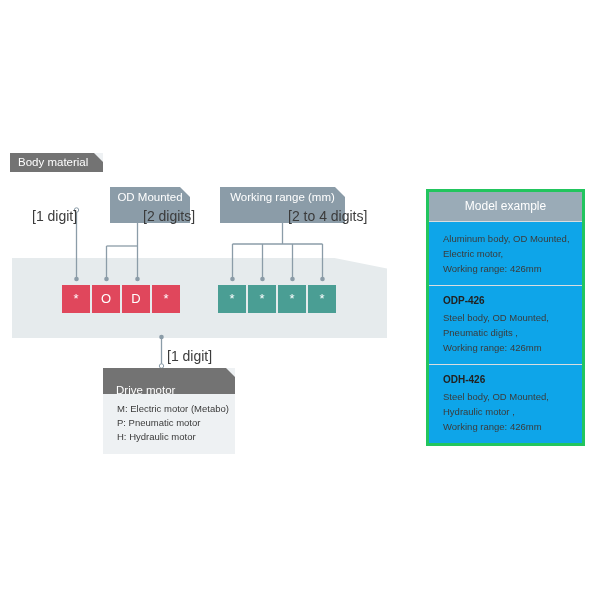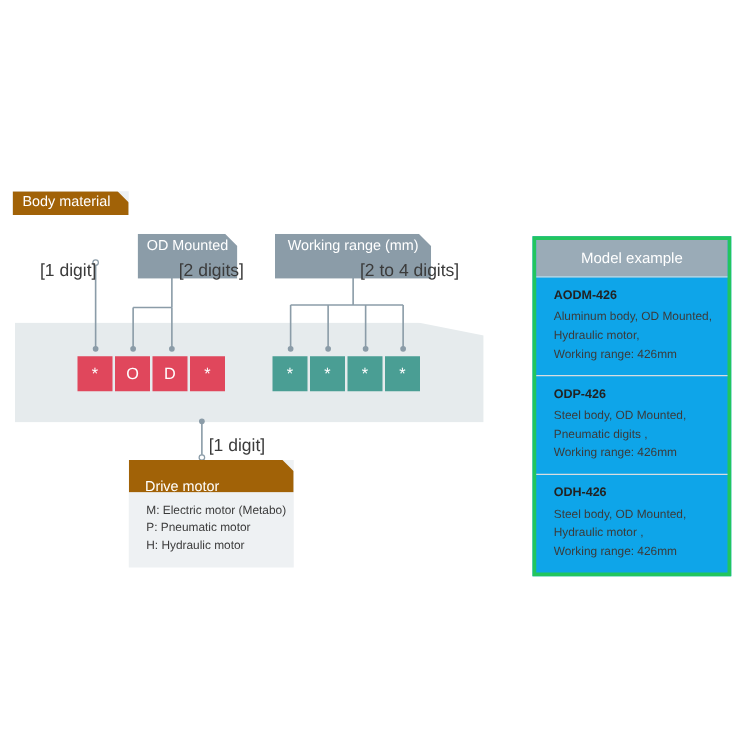--- a/index.html
+++ b/index.html
@@ -27,21 +27,21 @@
     -webkit-clip-path: polygon(0 0, 86% 0, 100% 13%, 100% 100%, 0 100%);
     clip-path: polygon(0 0, 86% 0, 100% 13%, 100% 100%, 0 100%);
   }
 
   
   .card {
     position: absolute;
     background: #eef1f3;
   }
   .card-header {
-    background: #a16207;
+    background: #737373;
     color: #ffffff;
     font-size: 11.5px;
     line-height: 19px;
     height: 19px;
     padding: 0 8px;
     box-sizing: border-box;
     -webkit-clip-path: polygon(0 0, calc(100% - 9px) 0, 100% 9px, 100% 100%, 0 100%);
     clip-path: polygon(0 0, calc(100% - 9px) 0, 100% 9px, 100% 100%, 0 100%);
     white-space: nowrap;
   }
@@ -205,23 +205,22 @@
 
   <div class="code-box teal" style="left:218px; top:285px;">*</div>
   <div class="code-box teal" style="left:248px; top:285px;">*</div>
   <div class="code-box teal" style="left:278px; top:285px;">*</div>
   <div class="code-box teal" style="left:308px; top:285px;">*</div>
 
   <div class="table" style="left:426px; top:189px; width:159px;">
     <div class="table-header">Model example</div>
 
     <div class="table-row">
-      <div class="row-title">AODM-426</div>
       <div class="row-line">Aluminum body, OD Mounted,</div>
-      <div class="row-line">Hydraulic motor,</div>
+      <div class="row-line">Electric motor,</div>
       <div class="row-line">Working range: 426mm</div>
     </div>
 
     <div class="table-row">
       <div class="row-title">ODP-426</div>
       <div class="row-line">Steel body, OD Mounted,</div>
       <div class="row-line">Pneumatic digits ,</div>
       <div class="row-line">Working range: 426mm</div>
     </div>
 

